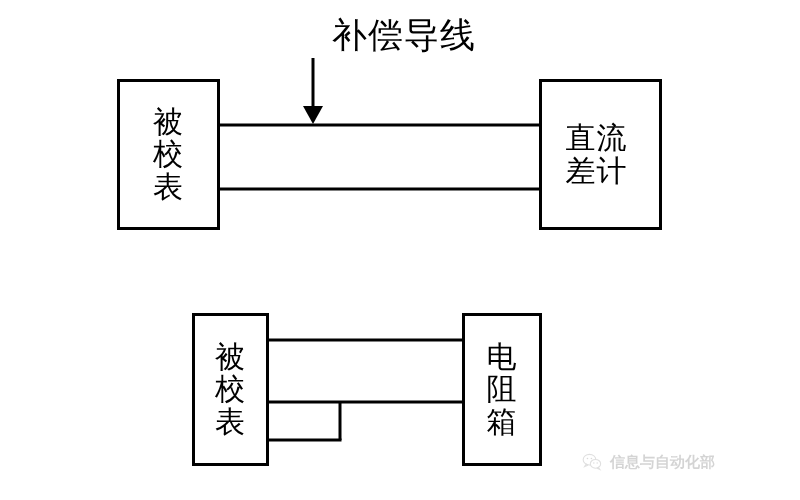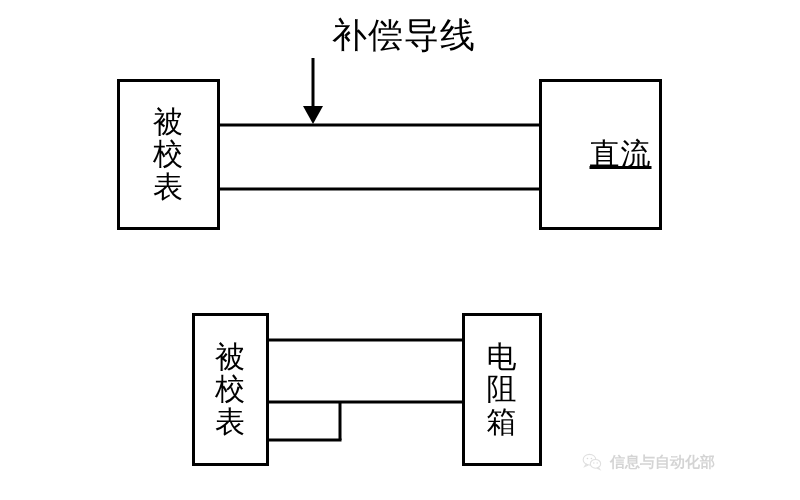--- a/index.html
+++ b/index.html
@@ -105,22 +105,23 @@
   </svg>
 
   <div class="diagram-title" style="left:332px; top:18px;">补偿导线</div>
 
   <div class="box-label" style="left:118px; top:80px; width:101px; height:149px; font-size:30px;">
     <span class="row">被</span>
     <span class="row">校</span>
     <span class="row">表</span>
   </div>
 
-  <div class="box-label" style="left:560px; top:80px; width:121px; height:149px; font-size:30px;text-decoration:underline;">
+  <div class="box-label" style="left:536px; top:80px; width:121px; height:149px; font-size:30px;">
     <span class="row">直流</span>
+    <span class="row">差计</span>
   </div>
 
   <div class="box-label" style="left:193px; top:314px; width:75px; height:151px; font-size:30px;">
     <span class="row">被</span>
     <span class="row">校</span>
     <span class="row">表</span>
   </div>
 
   <div class="box-label" style="left:463px; top:314px; width:78px; height:151px; font-size:30px;">
     <span class="row">电</span>

